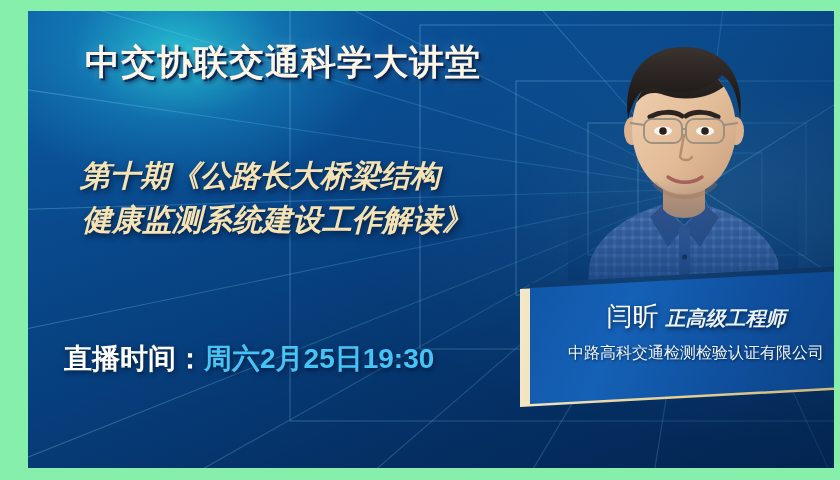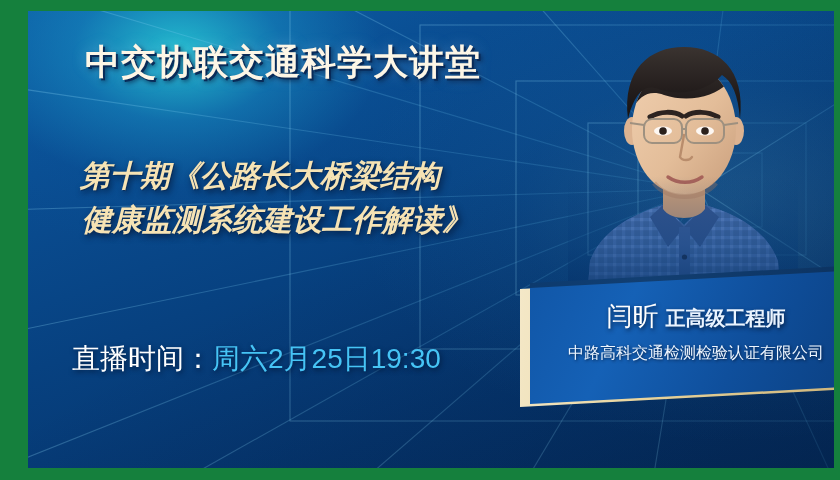--- a/index.html
+++ b/index.html
@@ -1,18 +1,18 @@
 <!DOCTYPE html>
 <html><head>
 <meta charset="utf-8">
 <style>
   html,body{margin:0;padding:0;background:#ffffff;}
   body{width:840px;height:480px;overflow:hidden;font-family:"Liberation Sans","DejaVu Sans",sans-serif;}
 
-  #poster{position:relative;width:840px;height:480px;background:#15803d;}
+  #poster{position:relative;width:840px;height:480px;background:#86efac;}
 
   
   .stage{
     position:absolute;left:28px;top:11px;width:806px;height:457px;
     overflow:hidden;
     background:
       radial-gradient(ellipse 300px 200px at 150px 40px, rgba(40,205,215,0.85) 0%, rgba(25,150,200,0.45) 35%, rgba(10,90,160,0.12) 68%, rgba(0,0,0,0) 100%),
       linear-gradient(160deg,#0d5fa6 0%,#0a4e93 22%,#074180 48%,#05356e 74%,#042c5e 100%);
   }
 
@@ -56,22 +56,22 @@
     font-size:30px;line-height:44px;font-style:italic;font-weight:bold;
     color:#f6e3b4;white-space:nowrap;
     text-shadow:
       1px 1px 0 rgba(10,45,90,0.9),
       2px 3px 6px rgba(3,22,55,0.85);
   }
   .subtitle .l2{padding-left:2px;text-align:right;}
 
   
   .livetime{
-    position:absolute;left:44px;top:329px;
-    font-size:28px;font-weight:normal;white-space:nowrap;
+    position:absolute;left:36px;top:329px;
+    font-size:28px;font-weight:bold;white-space:nowrap;
     text-shadow:1px 2px 5px rgba(2,20,50,0.85);
   }
   .livetime .lbl{color:#ffffff;}
   .livetime .val{color:#46c4f5;}
 
   
   .plate-wrap{position:absolute;left:492px;top:272px;width:348px;height:128px;}
   .plate-gold{
     position:absolute;left:0;top:6px;width:344px;height:118px;
     background:linear-gradient(100deg,#f4e8c8 0%,#e8d49c 40%,#cbb277 100%);
@@ -89,20 +89,21 @@
   }
   .plate-text{position:absolute;left:10px;top:16px;width:332px;text-align:center;}
   .plate-name-row{white-space:nowrap;}
   .plate-name{
     font-size:26px;font-weight:normal;color:#ffffff;
     text-shadow:1px 2px 4px rgba(2,18,45,0.8);
   }
   .plate-role{
     font-size:20px;font-weight:bold;color:#eaf4ff;margin-left:7px;
     text-shadow:1px 2px 4px rgba(2,18,45,0.8);
+    font-style:italic;
   }
   .plate-company{
     margin-top:9px;font-size:16px;color:#eef6ff;white-space:nowrap;
     text-shadow:1px 1px 3px rgba(2,18,45,0.8);
   }
 </style>
 </head>
 <body>
 
 <div id="poster">

